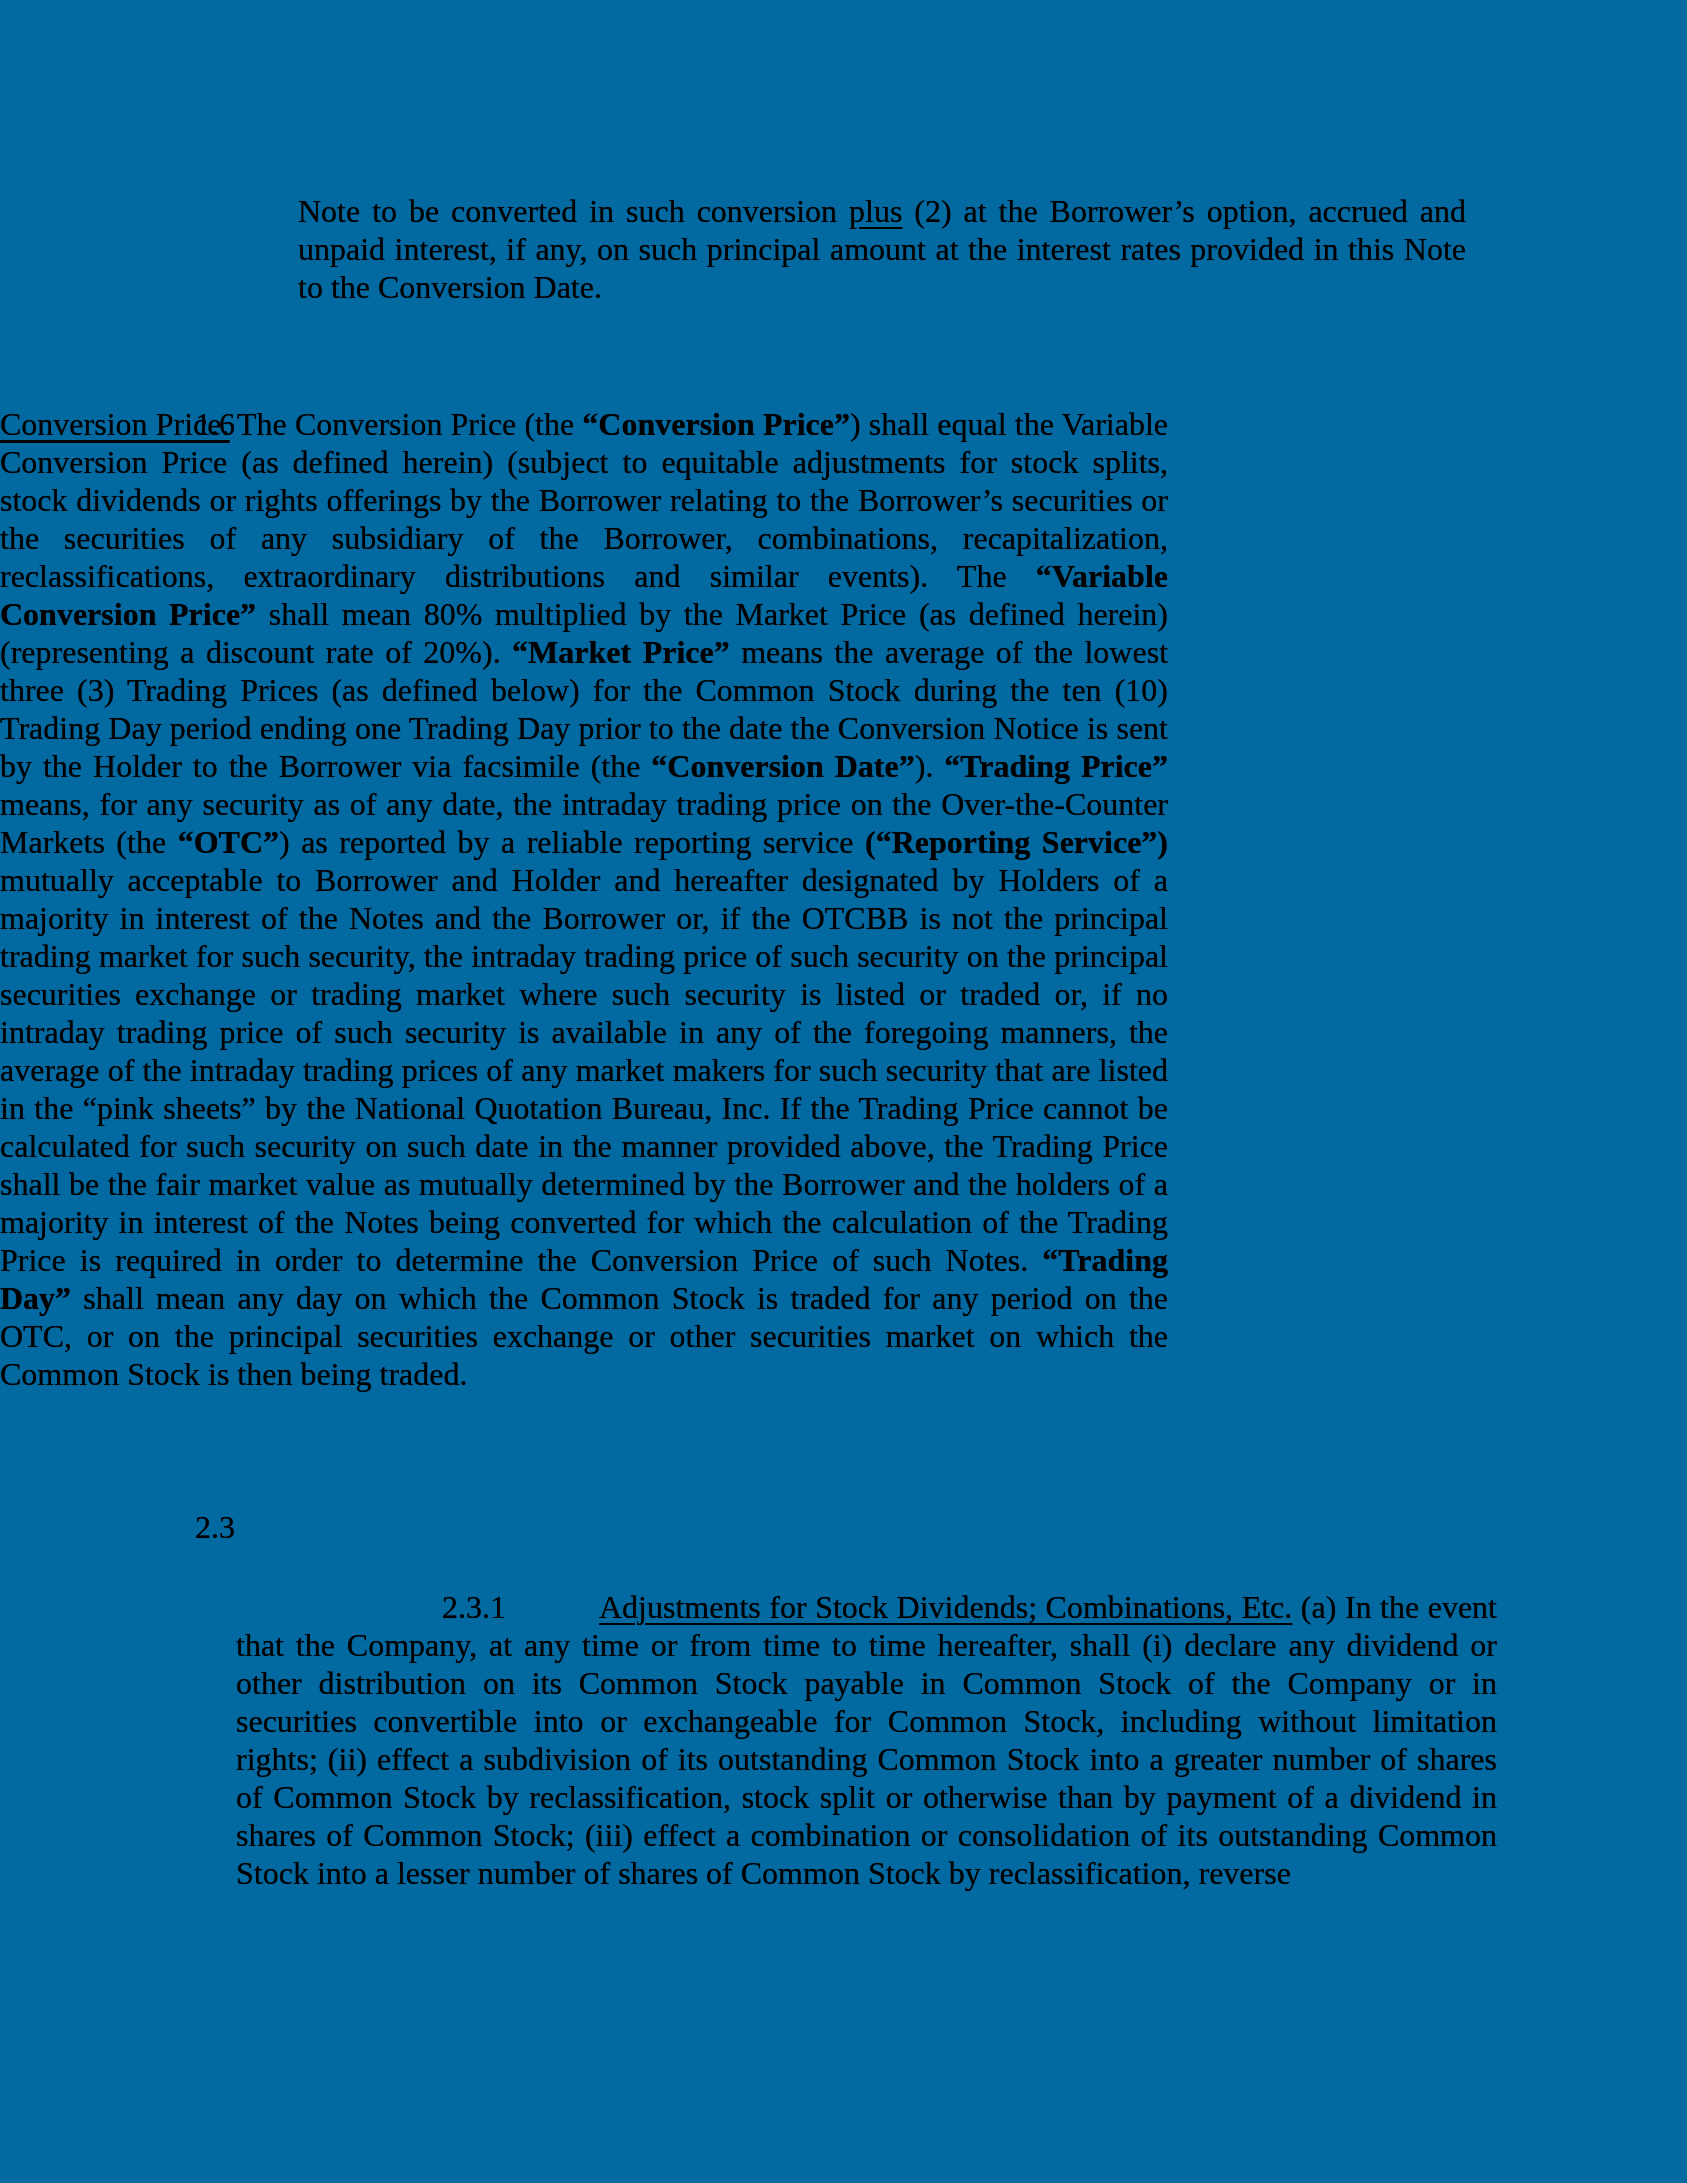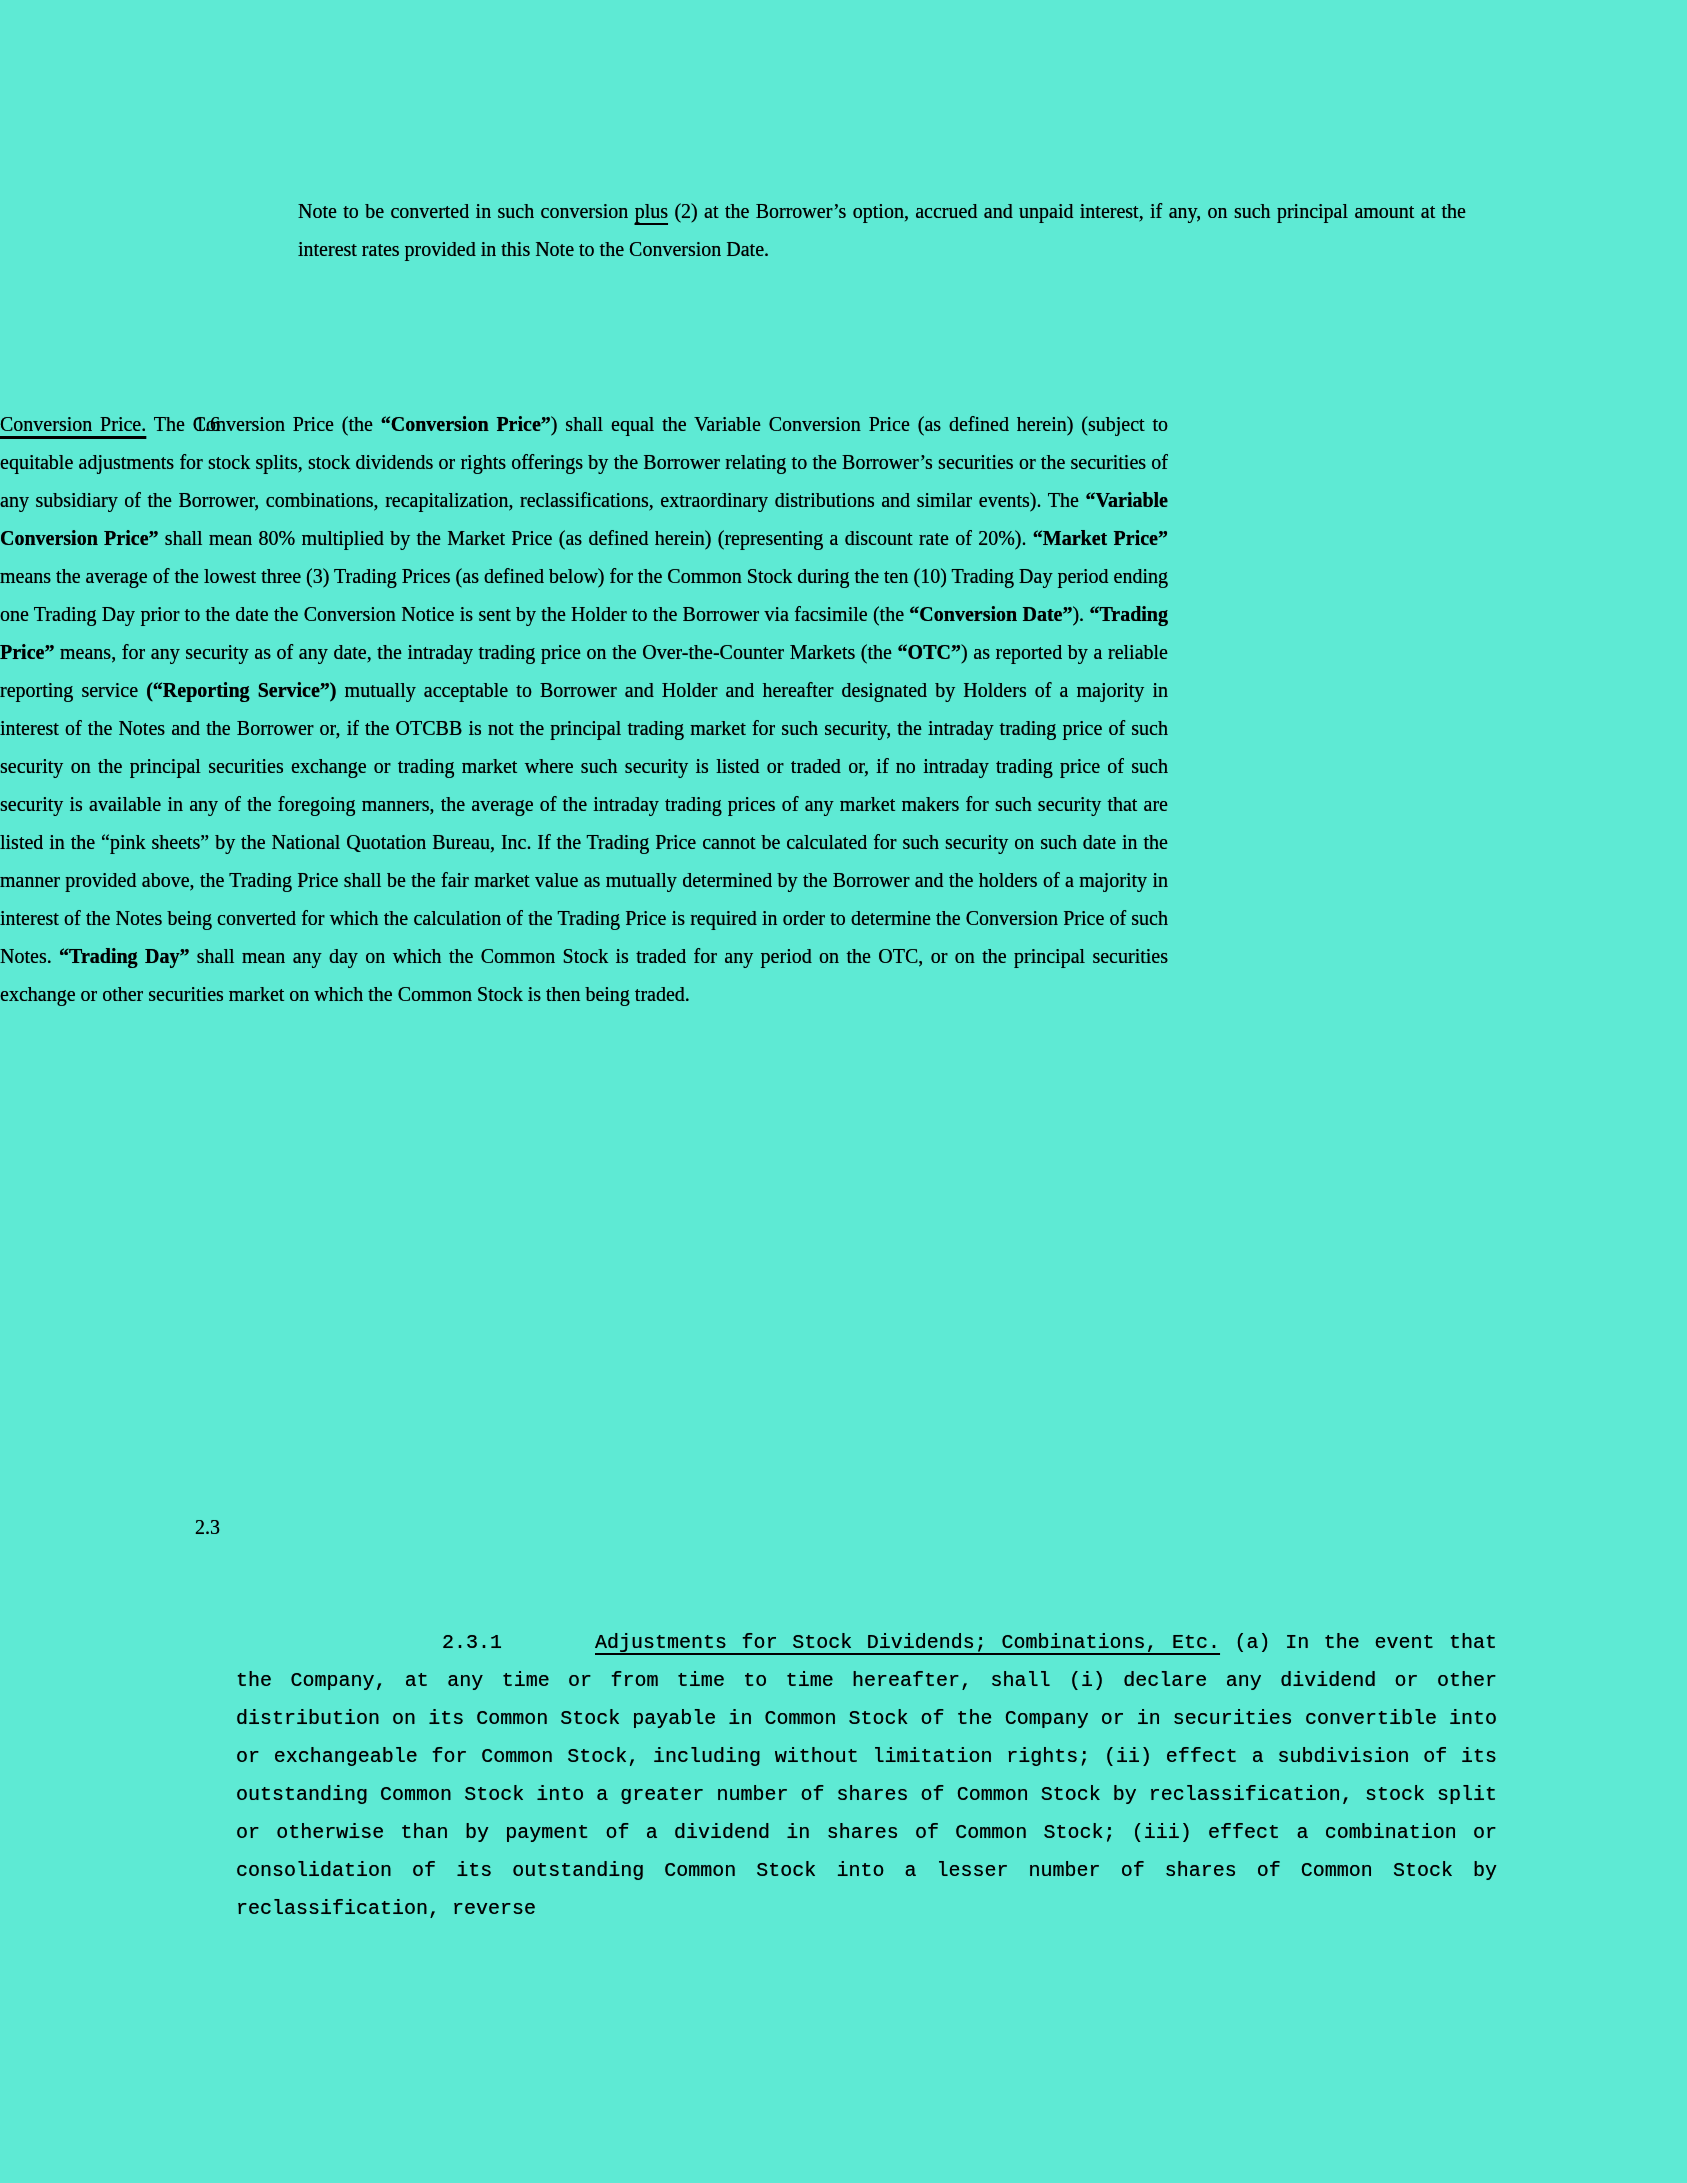--- a/index.html
+++ b/index.html
@@ -4,23 +4,23 @@
 <style>
   html, body {
     margin: 0;
     padding: 0;
     background: #ffffff;
   }
   .page {
     position: relative;
     width: 1687px;
     height: 2183px;
-    background: #5eead4;
+    background: #0369a1;
     font-family: "Liberation Serif", "DejaVu Serif", serif;
-    font-size: 20px;
+    font-size: 32px;
     line-height: 38px;
     color: #000000;
     text-shadow: 0 0 0.7px rgba(0,0,0,0.75); 
   }
   .block { position: absolute; }
   .justified {
     text-align: justify;
     text-justify: inter-word;
   }
   .intro {
@@ -33,25 +33,24 @@
     left: 0;
     width: 1687px;
   }
   .sec23 {
     top: 1508px;
     left: 0;
     width: 1477px;
     padding-left: 9px;
   }
   .sec231 {
-    top: 1624px;
+    top: 1588px;
     left: 236px;
     width: 1261px;
     text-indent: 206px;
-    font-family: Liberation Mono, monospace;
   }
   .sec-num {
     position: absolute;
     left: 195px;
     top: 0;
   }
   .sec-body {
     width: 1168px;
   }
   .b { font-weight: bold; }

